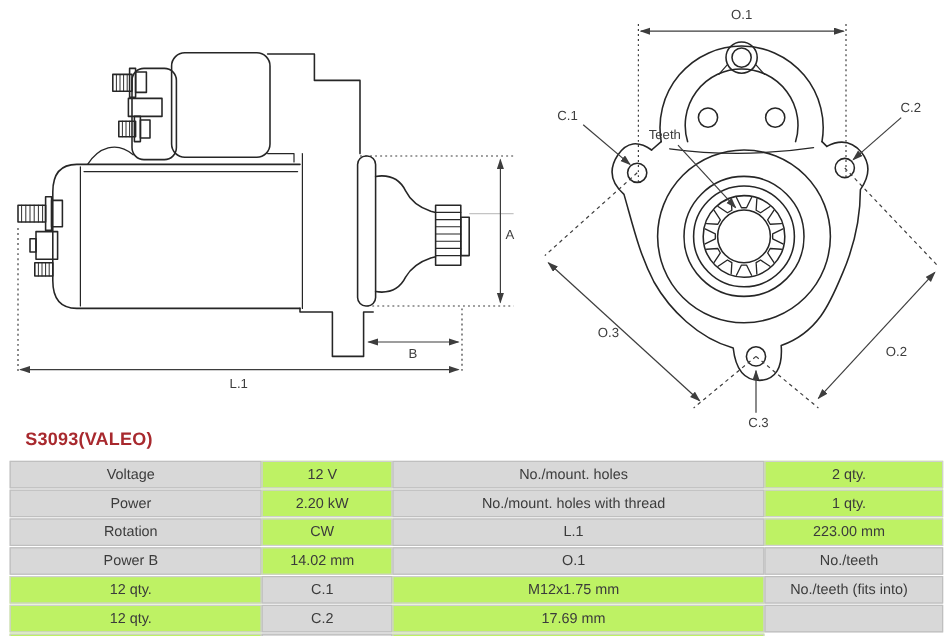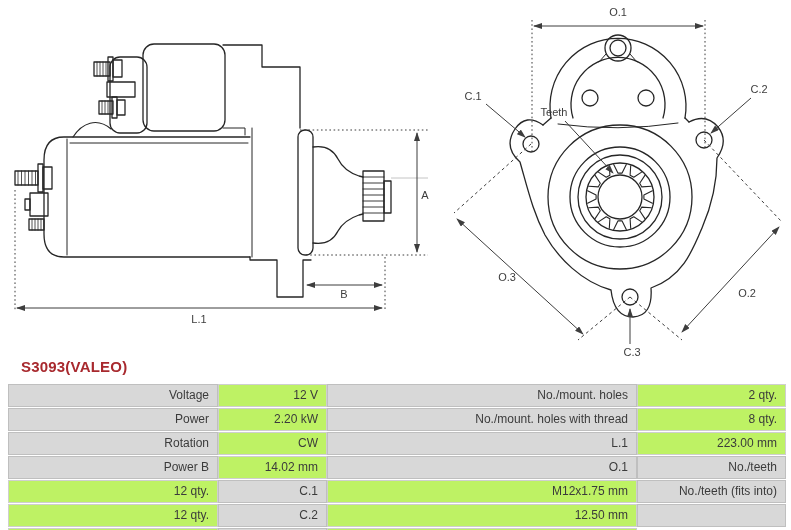--- a/index.html
+++ b/index.html
@@ -8,21 +8,21 @@
   .stage svg{position:absolute;top:0;}
   #svg-side{left:0;}
   #svg-front{left:430px;}
   svg text{font-family:"Liberation Sans",sans-serif;font-size:11px;fill:#3d3d3d;}
   .part-number{position:absolute;left:8px;top:358px;font-size:15px;font-weight:bold;
                color:#a8292e;letter-spacing:0.2px;margin-left:13px;}
   .spec-grid{position:absolute;left:8px;top:384px;width:778px;display:grid;
              grid-template-columns:210px 109px 310px 149px;grid-auto-rows:23px;
              row-gap:1px;column-gap:0;}
   .c{box-sizing:border-box;height:23px;line-height:21px;font-size:12px;color:#3b3b3b;
-     text-align:right;padding-right:8px;white-space:nowrap;overflow:hidden;}
+     text-align:center;padding-right:8px;white-space:nowrap;overflow:hidden;}
   .lbl{background:#d8d8d8;border:1px solid #bfbfbf;}
   .val{background:#bef264;border:1px solid #cfcfcf;}
 </style>
 </head>
 <body>
 
 <div class="stage">
 
   <svg id="svg-side" width="430" height="358" viewBox="0 0 430 358">
     <defs>
@@ -174,40 +174,40 @@
 
   <div class="spec-grid">
     <div class="c lbl">Voltage</div>
     <div class="c val">12 V</div>
     <div class="c lbl">No./mount. holes</div>
     <div class="c val">2 qty.</div>
 
     <div class="c lbl">Power</div>
     <div class="c val">2.20 kW</div>
     <div class="c lbl">No./mount. holes with thread</div>
-    <div class="c val">8 qty.</div>
+    <div class="c val">1 qty.</div>
 
     <div class="c lbl">Rotation</div>
     <div class="c val">CW</div>
     <div class="c lbl">L.1</div>
     <div class="c val">223.00 mm</div>
 
     <div class="c lbl">Power B</div>
     <div class="c val">14.02 mm</div>
     <div class="c lbl">O.1</div>
 
     <div class="c lbl">No./teeth</div>
     <div class="c val">12 qty.</div>
     <div class="c lbl">C.1</div>
     <div class="c val">M12x1.75 mm</div>
 
     <div class="c lbl">No./teeth (fits into)</div>
     <div class="c val">12 qty.</div>
     <div class="c lbl">C.2</div>
-    <div class="c val">12.50 mm</div>
+    <div class="c val">17.69 mm</div>
 
     <div class="c lbl"></div>
     <div class="c val"></div>
     <div class="c lbl"></div>
     <div class="c val"></div>
   </div>
 
 </div>
 
 </body></html>

